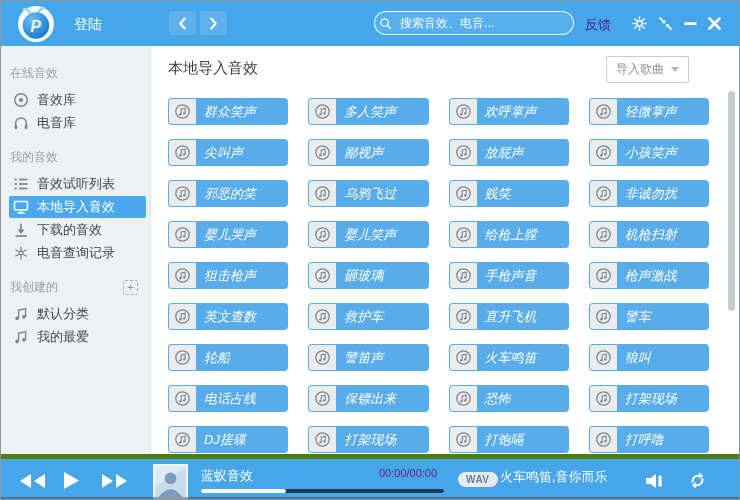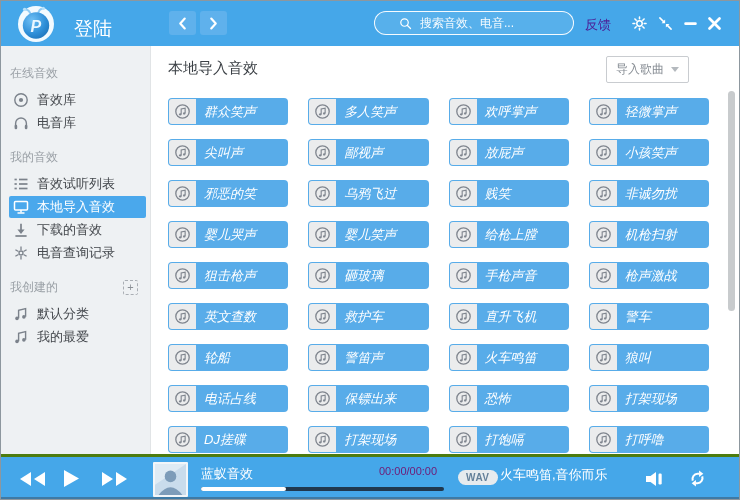--- a/index.html
+++ b/index.html
@@ -5,28 +5,28 @@
   html,body{margin:0;padding:0;background:#d8dcdf;}
   *{box-sizing:border-box;}
   .window{
     position:relative;width:740px;height:500px;overflow:hidden;
     font-family:"Liberation Sans","DejaVu Sans",sans-serif;
     background:#fff;border:1px solid #8d979e;
   }
   
   .titlebar{position:absolute;top:0;left:0;width:100%;height:45px;background:#45a7e9;}
   .logo{position:absolute;left:16px;top:4px;width:38px;height:38px;}
-  .login{position:absolute;left:73px;top:15px;color:#fff;font-size:19px;cursor:pointer;}
+  .login{position:absolute;left:73px;top:15px;color:#fff;font-size:14px;cursor:pointer;}
   .navbtn{position:absolute;top:10px;width:27px;height:24px;border:none;border-radius:3px;
     background:#5fb1ec;display:flex;align-items:center;justify-content:center;cursor:pointer;padding:0;}
   .navbtn.back{left:168px;} .navbtn.fwd{left:199px;}
   .navbtn svg{width:9px;height:13px;}
   .search{position:absolute;left:373px;top:10px;width:200px;height:24px;
     border:1px solid rgba(255,255,255,.95);border-radius:12px;background:rgba(255,255,255,.10);
-    display:flex;align-items:center;padding:0 24px;}
+    display:flex;align-items:center;padding:0 4px;}
   .search svg{width:13px;height:13px;flex:0 0 auto;}
   .search input{flex:1;min-width:0;border:none;background:transparent;outline:none;
     color:#fff;font-size:12px;margin-left:6px;font-family:inherit;}
   .search input::placeholder{color:rgba(255,255,255,.95);}
   .feedback{position:absolute;left:584px;top:15px;color:#4c1d95;font-size:13px;cursor:pointer;}
   .tb-icon{position:absolute;top:13px;width:18px;height:18px;display:flex;align-items:center;
     justify-content:center;cursor:pointer;}
   .tb-icon svg{width:15px;height:15px;}
   .tb-gear{left:629px;} .tb-shrink{left:655px;} .tb-min{left:680px;} .tb-close{left:704px;}
   
@@ -58,21 +58,21 @@
   .sound-btn{position:relative;height:27px;border:none;border-radius:4px;background:#58ace9;
     color:#fff;font-size:13px;text-align:left;padding:0 4px 0 36px;cursor:pointer;
     font-family:inherit;white-space:nowrap;overflow:hidden;font-style:italic;}
   .sound-btn .disc{position:absolute;left:1px;top:1px;bottom:1px;width:27px;background:#ebeced;
     border-radius:3px 0 0 3px;display:flex;align-items:center;justify-content:center;color:#80868f;}
   .sound-btn .disc svg{width:17px;height:17px;}
   .vscroll{position:absolute;right:4px;top:45px;width:7px;height:220px;background:#c8cbcd;
     border-radius:4px;cursor:pointer;}
   
   .player{position:absolute;left:0;bottom:0;width:100%;height:45px;background:#45a7e9;
-    border-top:3px solid #4d7c0f;}
+    border-top:5px solid #4d7c0f;}
   .player::after{content:"";position:absolute;left:0;right:0;bottom:0;height:2px;background:#39556d;opacity:.55;}
   .pbtn{position:absolute;background:transparent;border:none;padding:0;cursor:pointer;}
   .pbtn.prev{left:18px;top:14px;width:27px;height:16px;}
   .pbtn.play{left:62px;top:12px;width:17px;height:19px;}
   .pbtn.next{left:100px;top:14px;width:27px;height:16px;}
   .pbtn svg{width:100%;height:100%;display:block;}
   .avatar{position:absolute;left:152px;top:5px;width:35px;height:35px;background:#fff;
     border:2px solid #f2f6f9;border-radius:1px;}
   .avatar svg{width:100%;height:100%;display:block;}
   .track-title{position:absolute;left:200px;top:8px;color:#fff;font-size:13px;}

